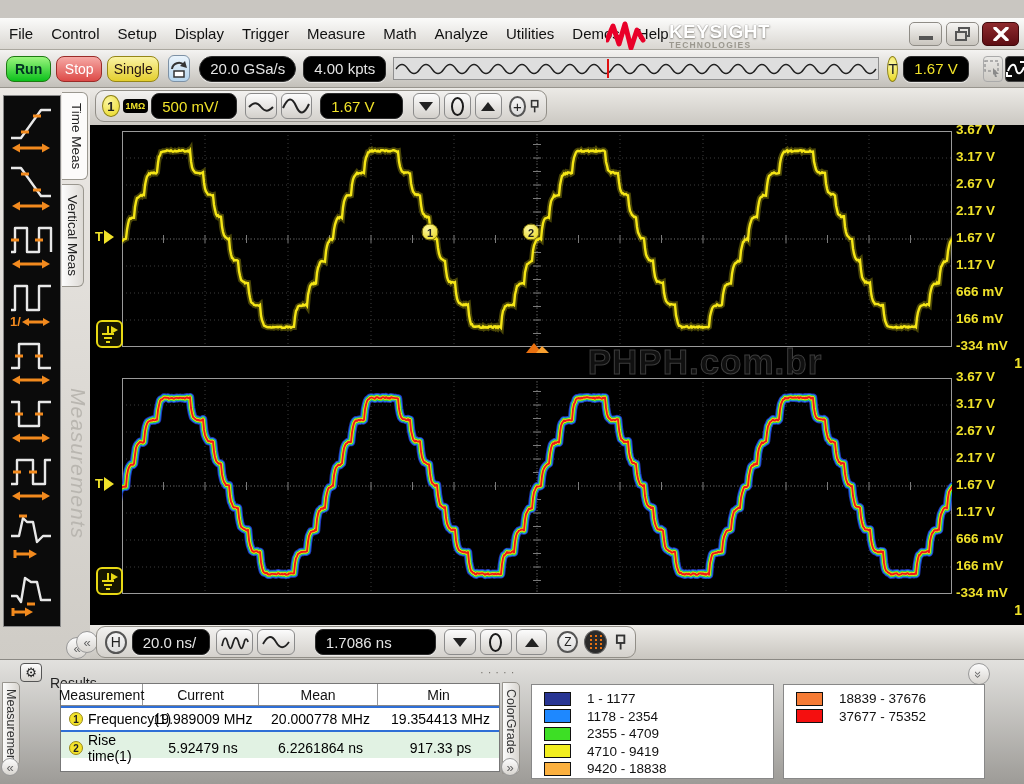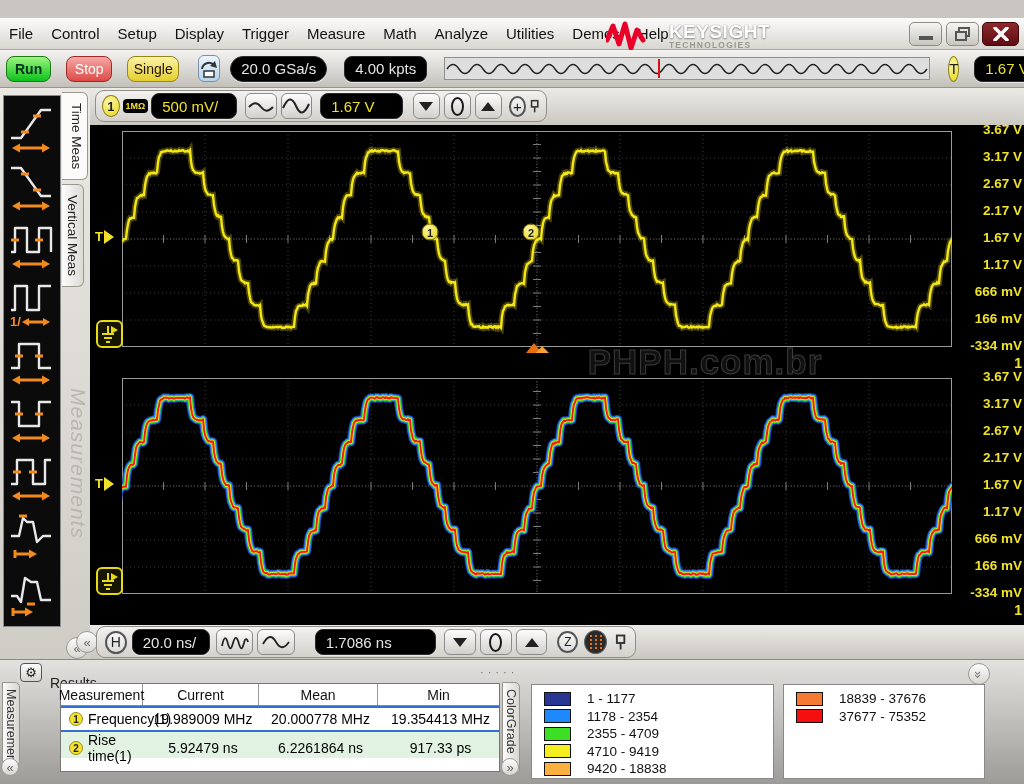--- a/index.html
+++ b/index.html
@@ -23,21 +23,21 @@
   #logo-brand { font-size:19px; font-weight:700; color:#fff; letter-spacing:0.5px;
     text-shadow:0 1px 2px #8b8880, 0 0 1px #777; }
   #logo-sub { font-size:8.5px; color:#9b988f; letter-spacing:1.2px; font-weight:700; }
   .winbtn { width:33px; height:24px; border-radius:5px; border:1px solid #8f8c86;
     background:linear-gradient(#f6f5f3,#c9c5be); display:flex; align-items:center; justify-content:center; }
   #win-close { width:37px; background:linear-gradient(#8e2a2e,#5d0d12); border-color:#3f080b; }
 
   
   #toolbar { left:0; top:50px; width:1024px; height:38px;
     background:linear-gradient(#f4f3f1,#c3c0ba); border-bottom:1px solid #98958e;
-    display:flex; align-items:center;gap:10px; }
+    display:flex; align-items:center; }
   .runbtn { height:26px; border-radius:8px; border:1px solid #777; font-size:14px;
     display:flex; align-items:center; justify-content:center; padding:0 8px; }
   #btn-run { margin-left:6px; width:46px; background:linear-gradient(#9bf57e,#0cc11c);
     border-color:#1d7a12; font-weight:700; color:#032; }
   #btn-stop { margin-left:5px; width:46px; background:linear-gradient(#f6a9a5,#dd4a47);
     border-color:#9a2b28; color:#fff; }
   #btn-single { margin-left:5px; width:52px; background:linear-gradient(#faf3a4,#e4cf2e);
     border-color:#958617; color:#211; }
   .lcd { background:#000; border:1px solid #2c2c2c; border-radius:8px; color:#e4e4e4;
     font-size:15px; height:26px; display:flex; align-items:center; padding:0 10px;
@@ -95,21 +95,21 @@
   .trig-arrow .tri { width:0; height:0; border-top:7px solid transparent; border-bottom:7px solid transparent;
     border-left:10px solid #f0e22a; margin-left:1px; }
   .gnd-icon { position:absolute; left:-26px; bottom:-1px; width:27px; height:28px;
     border:2px solid #e8d914; border-radius:6px; background:rgba(40,40,0,0.55);
     display:flex; align-items:center; justify-content:center; }
   .wave-marker { position:absolute; width:17px; height:17px; border-radius:50%;
     background:radial-gradient(circle at 35% 30%, #fbf6a0, #e6d416); border:1px solid #857a12;
     color:#222; font-size:11px; font-weight:700; display:flex; align-items:center;
     justify-content:center; transform:translate(-50%,-50%); }
   .ylabels { position:absolute; left:866px; width:66px; height:216px; }
-  .ylab { position:absolute; right:0; width:100%; text-align:right; color:#f0e22a;
+  .ylab { position:absolute; right:0; width:100%; text-align:left; color:#f0e22a;
     font-size:13.5px; font-weight:700; }
   .ch-num { position:absolute; left:866px; width:66px; text-align:right; color:#f0e22a;
     font-size:14px; font-weight:700; }
   #watermark { position:absolute; left:420px; top:217px; width:390px; text-align:center;
     font-size:35px; font-weight:700; letter-spacing:1px; color:#101010;
     -webkit-text-stroke:1px #3e3e3e; text-shadow:1px 1px 0 #000; }
   #trig-time-marker { position:absolute; left:436px; top:214px; }
 
   #h-bar-row { position:absolute; left:0; top:537px; width:934px; height:34px;
     background:linear-gradient(#eceae6,#c9c6c0); }
@@ -200,21 +200,21 @@
     <div class="runbtn" id="btn-run">Run</div>
     <div class="runbtn" id="btn-stop">Stop</div>
     <div class="runbtn" id="btn-single">Single</div>
     <div id="touch-btn">
       <svg width="20" height="18" viewBox="0 0 20 18">
         <path d="M3,9 A7,7 0 0 1 15,5" fill="none" stroke="#333" stroke-width="2"></path>
         <polygon points="16,1 18,8 11,6" fill="#333"></polygon>
         <path d="M5,11 h10 v6 h-10 z" fill="#fff" stroke="#333" stroke-width="1.5"></path>
       </svg>
     </div>
-    <div class="lcd" style="width:108px;border-radius:13px;">20.0 GSa/s</div>
+    <div class="lcd" style="margin-left:9px; width:108px;border-radius:13px;">20.0 GSa/s</div>
     <div class="lcd" style="margin-left:7px; width:94px;">4.00 kpts</div>
     <div id="preview">
       <svg id="preview-svg" width="484" height="21">
           <path d="M2,11 q6,-9 12,0 q6,9 12,0 q6,-9 12,0 q6,9 12,0 q6,-9 12,0 q6,9 12,0 q6,-9 12,0 q6,9 12,0 q6,-9 12,0 q6,9 12,0 q6,-9 12,0 q6,9 12,0 q6,-9 12,0 q6,9 12,0 q6,-9 12,0 q6,9 12,0 q6,-9 12,0 q6,9 12,0 q6,-9 12,0 q6,9 12,0 q6,-9 12,0 q6,9 12,0 q6,-9 12,0 q6,9 12,0 q6,-9 12,0 q6,9 12,0 q6,-9 12,0 q6,9 12,0 q6,-9 12,0 q6,9 12,0 q6,-9 12,0 q6,9 12,0 q6,-9 12,0 q6,9 12,0 q6,-9 12,0 q6,9 12,0 q6,-9 12,0 q6,9 12,0 q6,-9 12,0 q6,9 12,0" fill="none" stroke="#222" stroke-width="1.4"></path>
         </svg>
       <div class="abs" style="left:213px; top:1px; width:2px; height:19px; background:#e01010;"></div>
     </div>
     <div id="t-badge">T</div>
     <div class="lcd yellow" style="margin-left:5px; width:92px;">1.67 V</div>
     <div class="tool-icon" style="margin-left:14px; border:1px solid #aaa;">

